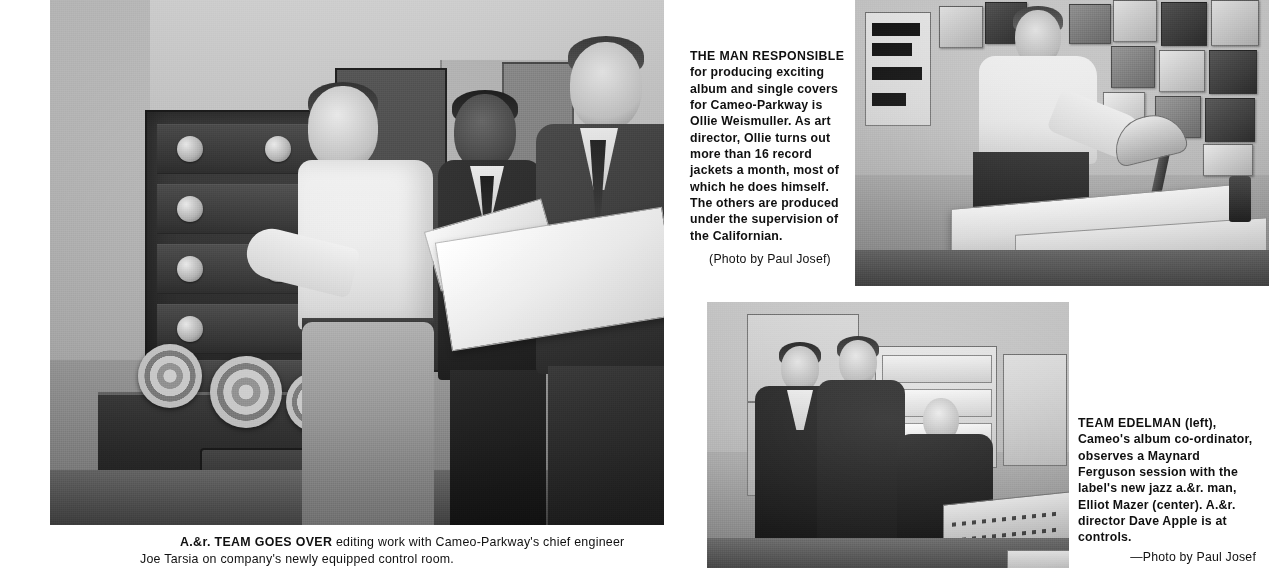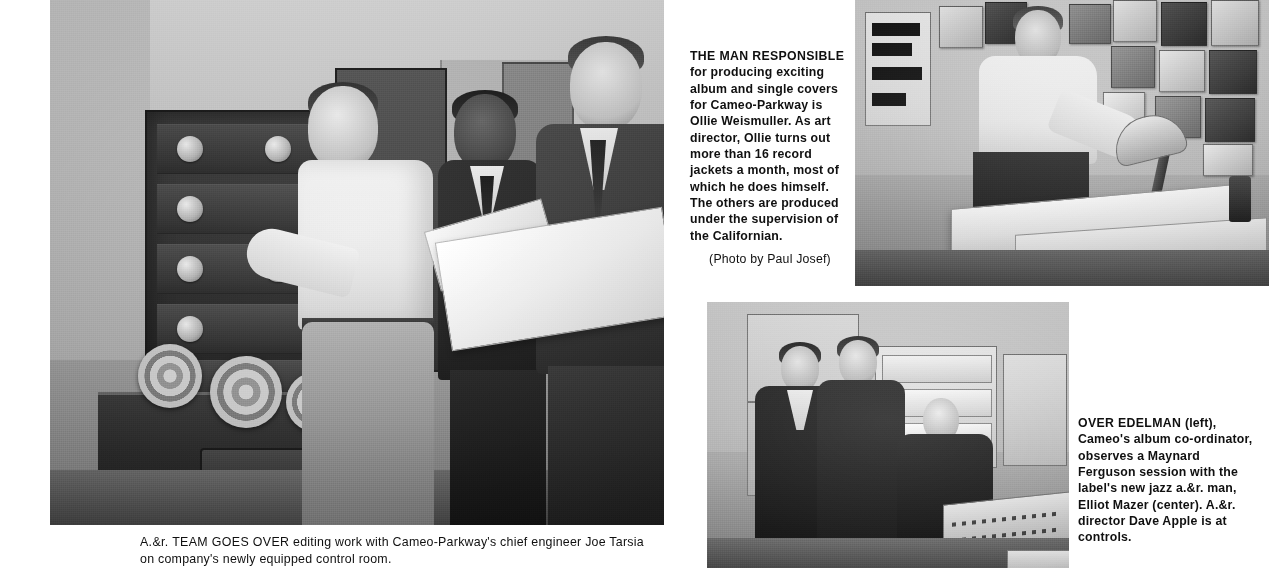--- a/index.html
+++ b/index.html
@@ -76,21 +76,21 @@
 
   .cap-main {
     left: 140px;
     top: 534px;
     width: 505px;
     font-size: 12.4px;
     line-height: 1.34;
     text-align: left;
     letter-spacing: .25px;
   }
-  .cap-main .lead { font-weight: normal; }
+  .cap-main .lead { font-weight: bold; margin-left: 40px; }
 
   .cap-top-right {
     left: 690px;
     top: 48px;
     width: 160px;
     font-weight: bold;
     line-height: 1.33;
     text-align: left;
   }
   .cap-bottom-right {
@@ -611,16 +611,17 @@
   <div class="caption cap-main">
     <span class="lead">A.&amp;r. TEAM GOES OVER</span><span> editing work with Cameo-Parkway's chief engineer Joe Tarsia on company's newly equipped control room.</span>
   </div>
 
   <div class="caption cap-top-right">
     <span class="lead">THE MAN RESPONSIBLE</span><span> for producing exciting album and single covers for Cameo-Parkway is Ollie Weismuller. As art director, Ollie turns out more than 16 record jackets a month, most of which he does himself. The others are produced under the supervision of the Californian.</span>
     <span class="credit">(Photo by Paul Josef)</span>
   </div>
 
   <div class="caption cap-bottom-right">
-    <span class="lead">OVER EDELMAN</span><span> (left), Cameo's album co-ordinator, observes a Maynard Ferguson session with the label's new jazz a.&amp;r. man, Elliot Mazer (center). A.&amp;r. director Dave Apple is at controls.</span>
+    <span class="lead">TEAM EDELMAN</span><span> (left), Cameo's album co-ordinator, observes a Maynard Ferguson session with the label's new jazz a.&amp;r. man, Elliot Mazer (center). A.&amp;r. director Dave Apple is at controls.</span>
+    <span class="credit-right">—Photo by Paul Josef</span>
   </div>
 
 </div>
 
 </body></html>

